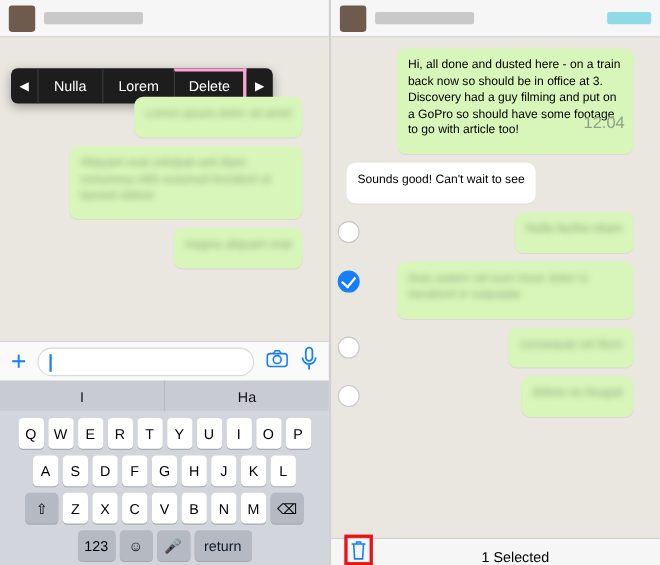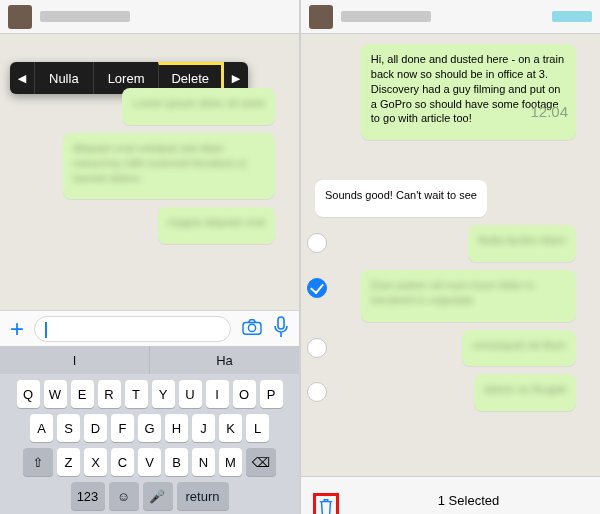--- a/index.html
+++ b/index.html
@@ -17,40 +17,40 @@
   .bubble .blur{color:transparent;text-shadow:0 0 6px rgba(0,0,0,.35)}
   .bubble .ts{position:absolute;bottom:18px;right:8px;font-size:15px;color:#8fa286}
   .selwrap{display:flex;align-items:flex-start;gap:8px}
   .radio{width:20px;height:20px;border:1.5px solid #c8c8c8;border-radius:50%;margin-top:8px;background:#fff;flex:none}
   .radio.on{background:#157efb;border-color:#157efb;position:relative}
   .radio.on::after{content:"";position:absolute;left:5px;top:2px;width:6px;height:10px;border:solid #fff;border-width:0 2px 2px 0;transform:rotate(40deg)}
   
   .ctx{position:absolute;top:28px;left:10px;display:flex;align-items:stretch;height:32px;border-radius:6px;overflow:hidden;background:#1d1d1d;color:#fff;font-size:13px;box-shadow:0 3px 10px rgba(0,0,0,.35)}
   .ctx .arr{width:24px;display:flex;align-items:center;justify-content:center;color:#fff;font-size:11px}
   .ctx .item{display:flex;align-items:center;padding:0 14px;border-left:1px solid #3c3c3c}
-  .redbox{border:3px solid #fde047;padding:0 12px!important}
+  .redbox{border:3px solid #f9a8d4;padding:0 12px!important}
   
   .inbar{height:36px;background:#fafafa;border-top:1px solid #d5d5d5;display:flex;align-items:center;gap:10px;padding:0 10px}
   .plus{color:#157efb;font-size:24px;line-height:1;font-weight:300}
   .txtfield{flex:1;height:26px;background:#fff;border:1px solid #d9d9d9;border-radius:14px;position:relative}
   .txtfield .caret{position:absolute;left:10px;top:5px;width:2px;height:16px;background:#157efb}
   .camico,.micico{color:#157efb}
   
   .sugg{height:28px;background:#c8cbd1;display:flex}
   .sugg div{flex:1;display:flex;align-items:center;justify-content:center;font-size:13px;color:#111;border-right:1px solid #b7bac1}
   .sugg div:last-child{border-right:none}
   
   .kbd{background:#d2d5db;padding:6px 4px 4px;display:flex;flex-direction:column;gap:6px}
   .krow{display:flex;justify-content:center;gap:4px}
   .key{height:28px;min-width:23px;background:#fff;border-radius:4px;box-shadow:0 1px 0 #a6a9af;display:flex;align-items:center;justify-content:center;font-size:13px}
   .key.sys{background:#b5bac2}
   .key.space{flex:1}
   .key.ret{min-width:52px;color:#0f172a}
   
-  .footer{height:38px;background:#f6f6f6;border-top:1px solid #cfcfcf;display:flex;align-items:flex-start;padding:16px 12px;gap:10px}
+  .footer{height:25px;background:#f6f6f6;border-top:1px solid #cfcfcf;display:flex;align-items:flex-end;padding:0 12px;gap:10px}
   .trash{width:26px;height:28px;display:flex;align-items:center;justify-content:center;border:3px solid #e11}
   .trash svg{width:18px;height:20px}
   .seltxt{flex:1;text-align:center;font-size:13px;color:#000}
 </style>
 </head>
 <body>
 
 <div class="pane">
   <div class="header">
     <div class="avatar"></div>
@@ -142,21 +142,21 @@
     <div class="hname"></div>
     <div class="online"></div>
   </div>
   <div class="chat" id="rightchat" style="padding-left:6px">
       <div class="selwrap">
         <div style="width: 0px;"></div>
         <div class="bubble out" style="margin-left: auto;"><span>Hi, all done and dusted here - on a train back now so should be in office at 3. Discovery had a guy filming and put on a GoPro so should have some footage to go with article too!</span><span class="ts">12:04</span></div>
       </div>
       <div class="selwrap">
         <div style="width: 0px;"></div>
-        <div class="bubble in" style="margin-left: 0px; margin-top: 32px;"><span>Sounds good! Can't wait to see</span></div>
+        <div class="bubble in" style="margin-left: 0px;"><span>Sounds good! Can't wait to see</span></div>
       </div>
       <div class="selwrap">
         <div class="radio"></div>
         <div class="bubble out" style="margin-left: auto;"><span class="blur">Nulla facilisi etiam</span></div>
       </div>
       <div class="selwrap">
         <div class="radio on"></div>
         <div class="bubble out" style="margin-left: auto;"><span class="blur">Duis autem vel eum iriure dolor in hendrerit in vulputate</span></div>
       </div>
       <div class="selwrap">

